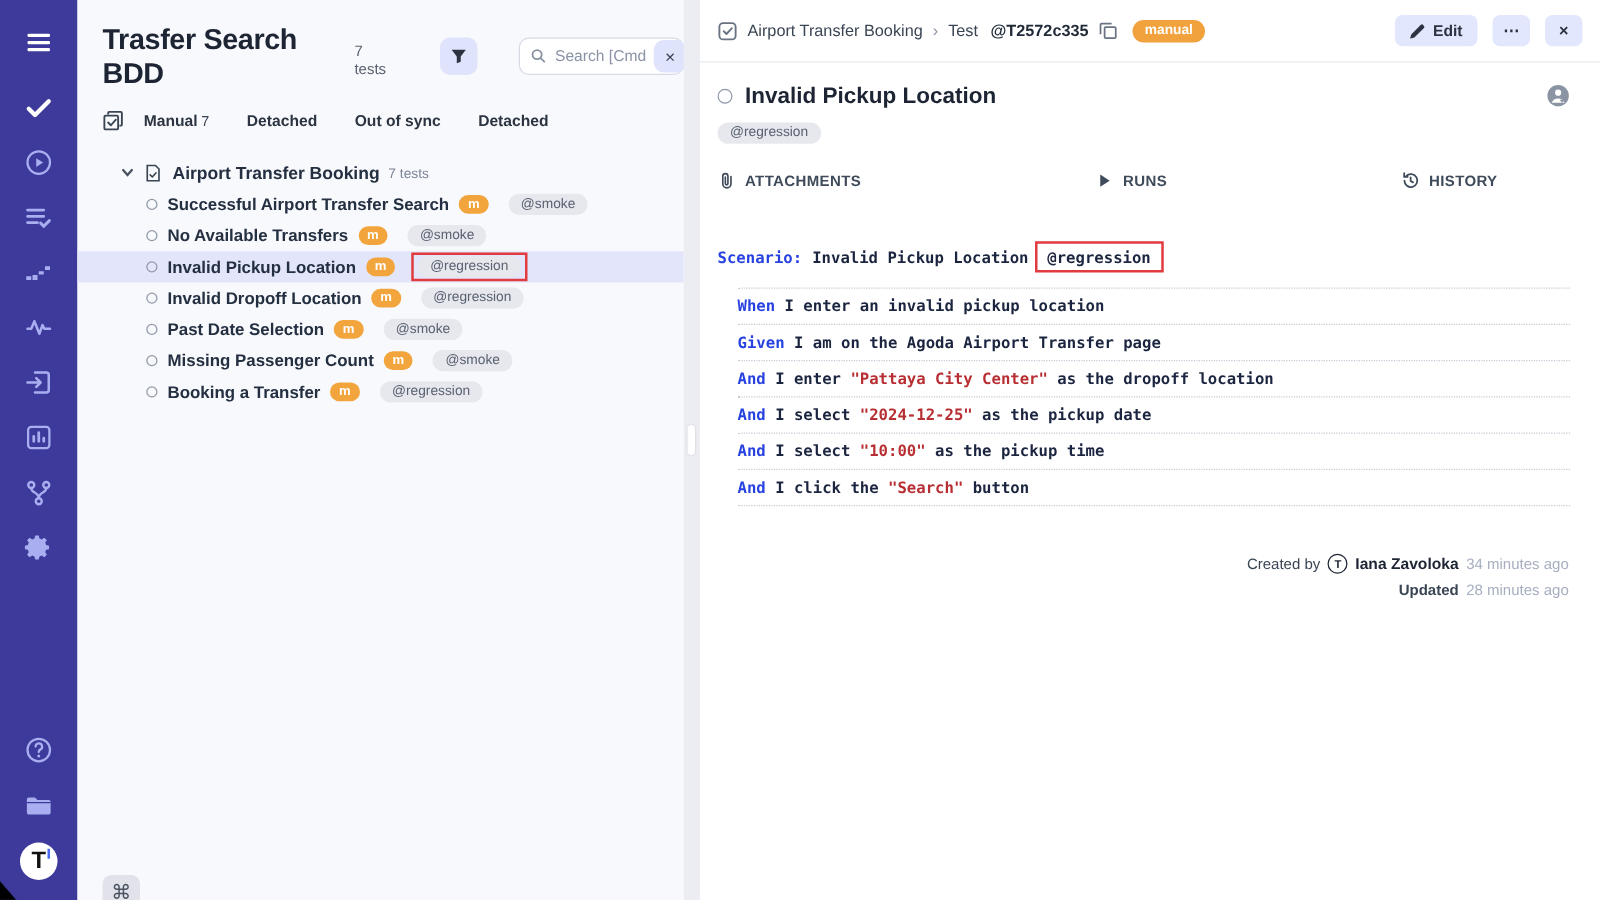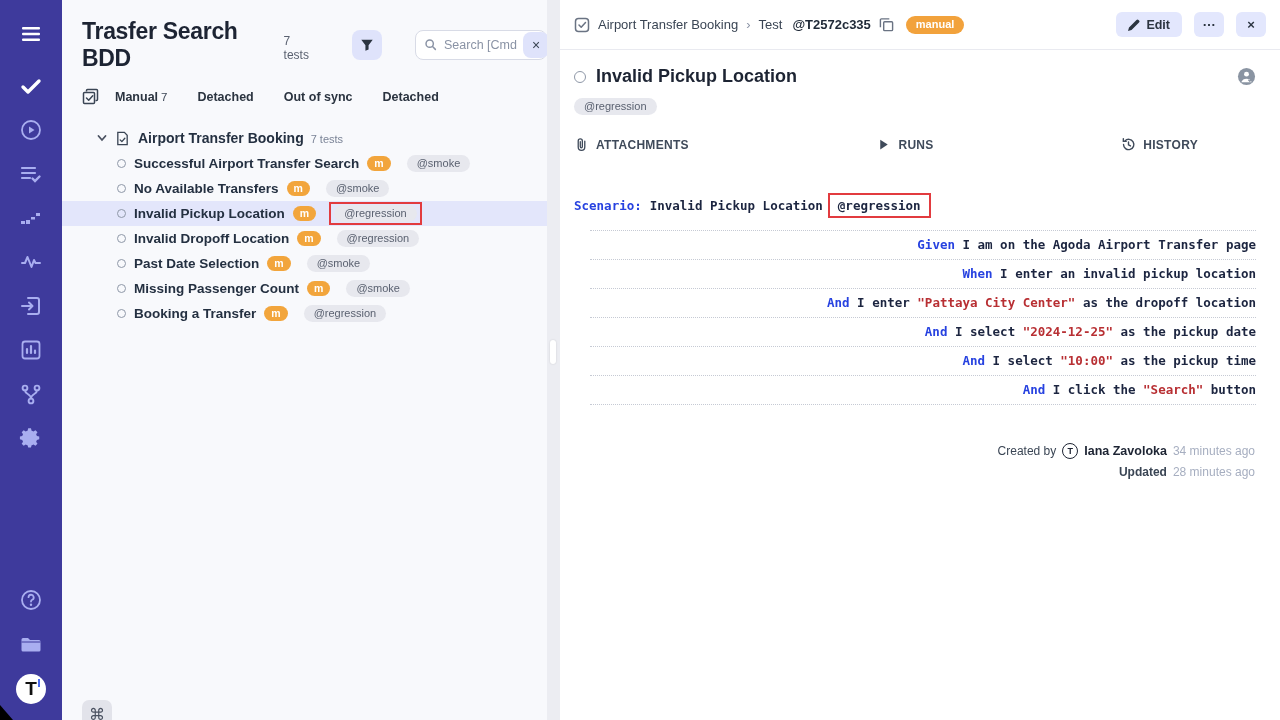--- a/index.html
+++ b/index.html
@@ -78,21 +78,21 @@
   .assignee { margin-left:auto; width:19px; height:19px; color:#8a94a2; cursor:pointer; }
   .dtags { margin-top:11px; display:flex; gap:8px; }
   .dtags .tag-pill { margin-left:0; }
 
   .detail-tabs { display:flex; justify-content:space-between; margin-top:22px; padding-right:58px; }
   .dtab { display:flex; align-items:center; gap:7px; font-size:12px; font-weight:700; letter-spacing:0.3px; color:#3f4a5a; padding-bottom:11px; cursor:pointer; white-space:nowrap; position:relative; }
   .dtab svg { width:15px; height:15px; flex:none; }
   .dtab.active { color:#4553e8; }
   .dtab.active::after { content:""; position:absolute; left:-8px; right:-12px; bottom:0; height:3px; background:#6b79f2; border-radius:2px; }
 
-  .scenario { font-family:"DejaVu Sans Mono", monospace; font-size:12.5px; font-weight:700; color:#1c2540; margin-top:30px;text-align:right; }
+  .scenario { font-family:"DejaVu Sans Mono", monospace; font-size:12.5px; font-weight:700; color:#1c2540; margin-top:30px; }
   .scen-line { display:flex; align-items:center; }
   .scen-kw { color:#2742e0; }
   .scen-name { margin-left:8px; }
   .scen-tagbox { border:2px solid #e23b3f; padding:3px 8px; margin-left:5px; }
   .steps { margin-top:12px; margin-left:16px; border-top:1px dotted #c6cad4; }
   .step { padding:6px 0 7px; border-bottom:1px dotted #c6cad4; white-space:nowrap; }
   .step .kw { color:#2742e0; }
   .step .str { color:#b82f33; }
 
   .meta { margin-top:38px; text-align:right; padding-right:1px; font-size:12px; color:#3a4554; }
@@ -358,22 +358,22 @@
           </div>
         </div>
 
       <div class="scenario">
         <div class="scen-line">
           <span class="scen-kw">Scenario:</span>
           <span class="scen-name">Invalid Pickup Location</span>
           <span class="scen-tagbox">@regression</span>
         </div>
         <div class="steps" id="steps">
+            <div class="step"><span class="kw">When</span><span class="txt"> I enter an invalid pickup location</span></div>
             <div class="step"><span class="kw">Given</span><span class="txt"> I am on the Agoda Airport Transfer page</span></div>
-            <div class="step"><span class="kw">When</span><span class="txt"> I enter an invalid pickup location</span></div>
             <div class="step"><span class="kw">And</span><span class="txt"> I enter </span><span class="str">"Pattaya City Center"</span><span class="txt"> as the dropoff location</span></div>
             <div class="step"><span class="kw">And</span><span class="txt"> I select </span><span class="str">"2024-12-25"</span><span class="txt"> as the pickup date</span></div>
             <div class="step"><span class="kw">And</span><span class="txt"> I select </span><span class="str">"10:00"</span><span class="txt"> as the pickup time</span></div>
             <div class="step"><span class="kw">And</span><span class="txt"> I click the </span><span class="str">"Search"</span><span class="txt"> button</span></div>
           </div>
       </div>
 
       <div class="meta">
         <div class="meta-row">
           <span>Created by</span>

